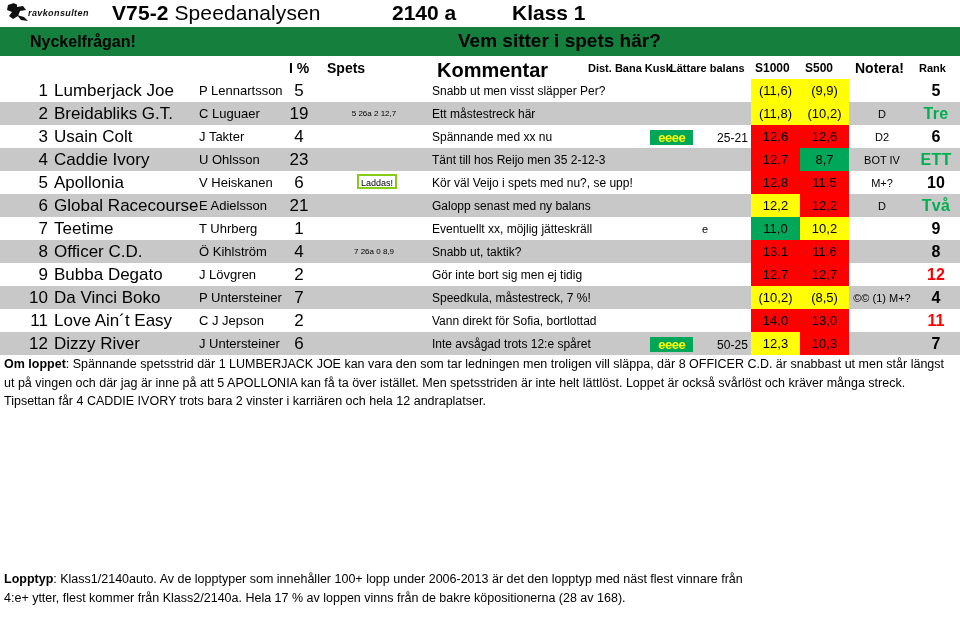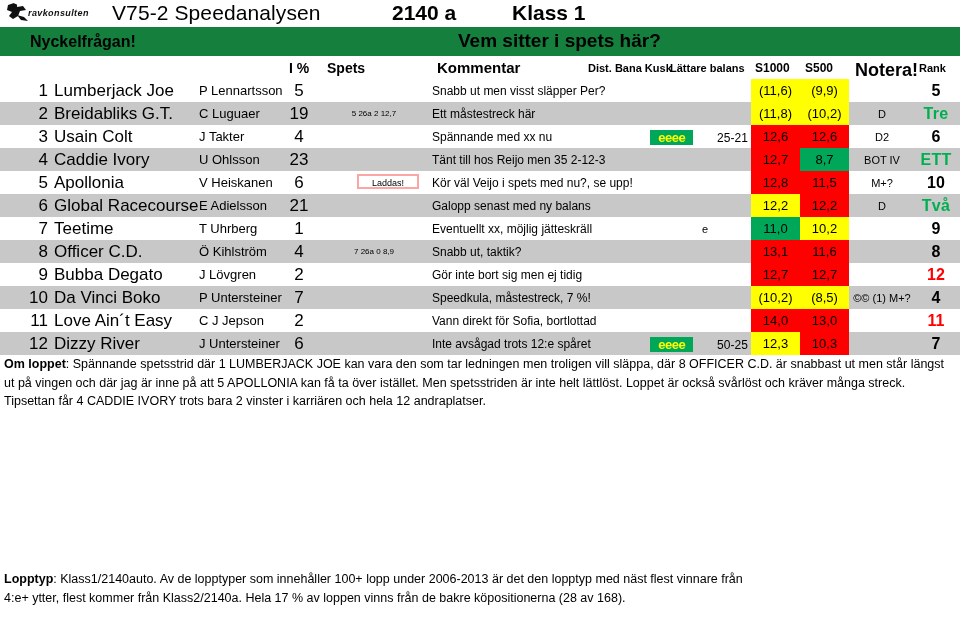--- a/index.html
+++ b/index.html
@@ -20,21 +20,21 @@
     position:absolute;left:4px;top:2px;width:104px;height:21px;
     overflow:hidden;
   }
   .logo svg{display:block;}
   .title-main{
     position:absolute;left:112px;top:1px;
     font-size:21px;line-height:24px;
     letter-spacing:.1px;
     white-space:nowrap;
   }
-  .title-main b{font-weight:normal;text-align:right;}
+  .title-main b{font-weight:bold;text-align:right;}
   .title-dist{
     position:absolute;left:392px;top:1px;
     font-size:21px;line-height:24px;font-weight:bold;white-space:nowrap;
   }
   .title-class{
     position:absolute;left:512px;top:1px;
     font-size:21px;line-height:24px;font-weight:bold;white-space:nowrap;
   }
 
   
@@ -51,26 +51,26 @@
     font-size:19px;font-weight:bold;line-height:24px;white-space:nowrap;
   }
 
   
   .colhead{
     position:absolute;left:0;top:58px;width:960px;height:20px;
   }
   .colhead span{position:absolute;white-space:nowrap;font-weight:bold;}
   .ch-ipct   {left:289px;top:2px;font-size:14px;}
   .ch-spets  {left:327px;top:2px;font-size:14px;}
-  .ch-komm   {left:437px;top:1px;font-size:15px;}
+  .ch-komm   {left:437px;top:1px;font-size:20px;}
   .ch-dist   {left:588px;top:4px;font-size:11px;}
   .ch-latt   {left:670px;top:4px;font-size:11px;}
   .ch-s1000  {left:755px;top:3px;font-size:12px;}
   .ch-s500   {left:805px;top:3px;font-size:12px;}
-  .ch-notera {left:855px;top:2px;font-size:18px;}
+  .ch-notera {left:855px;top:2px;font-size:14px;}
   .ch-rank   {left:919px;top:4px;font-size:11px;}
 
   
   .rows{position:absolute;left:0;top:79px;width:960px;}
   .row{
     position:relative;width:960px;height:23px;
     background:#ffffff;
   }
   .row.alt{background:#c8c8c8;}
 
@@ -89,22 +89,22 @@
   .c-ipct{
     left:281px;width:36px;text-align:center;
     top:1px;font-size:17px;line-height:21px;
   }
   .c-spets{
     left:319px;width:110px;text-align:center;
     top:6px;font-size:8px;line-height:11px;
   }
   .c-spets.boxed{
     top:3px;height:15px;line-height:15px;font-size:9px;
-    left:357px;width:62px;
-    border:2px solid #fca5a5;background:#ffffff;
+    left:357px;width:40px;
+    border:2px solid #84cc16;background:#ffffff;
     box-sizing:border-box;
     text-align:center;
   }
   .c-komm{
     left:432px;top:4px;font-size:12px;line-height:16px;
   }
   .c-dist{
     left:585px;width:72px;text-align:center;
     top:5px;font-size:11px;line-height:14px;
   }

